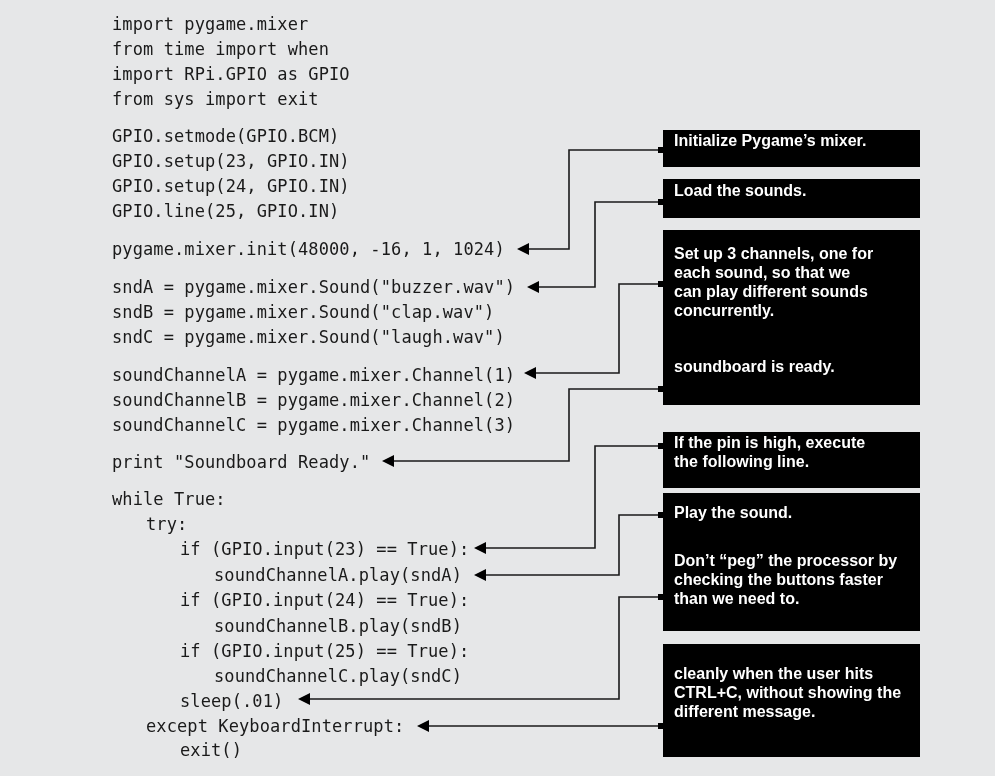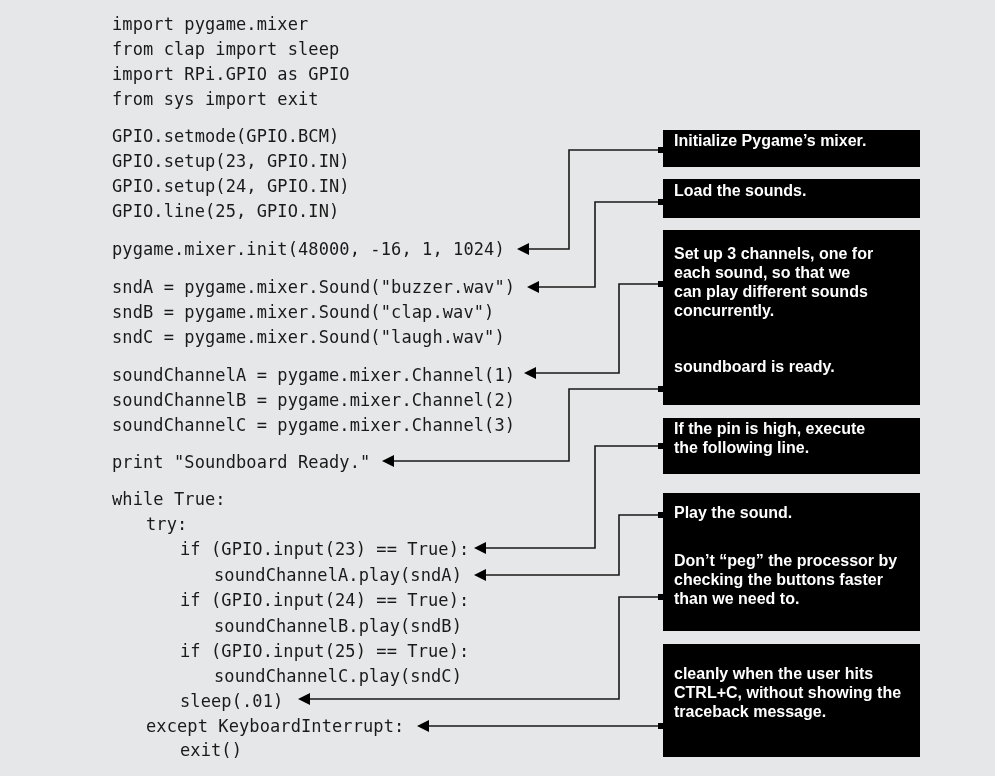--- a/index.html
+++ b/index.html
@@ -37,21 +37,21 @@
     align-items: center;
   }
   .note span { display: block; }
   svg#connectors { position: absolute; left: 0; top: 0; }
 </style>
 </head>
 <body>
 
 <div id="code">
   <div class="code-line" style="top:24px;left:112px">import pygame.mixer</div>
-  <div class="code-line" style="top:49px;left:112px">from clap import sleep</div>
+  <div class="code-line" style="top:49px;left:112px">from time import when</div>
   <div class="code-line" style="top:74px;left:112px">import RPi.GPIO as GPIO</div>
   <div class="code-line" style="top:99px;left:112px">from sys import exit</div>
   <div class="code-line" style="top:136px;left:112px">GPIO.setmode(GPIO.BCM)</div>
   <div class="code-line" style="top:161px;left:112px">GPIO.setup(23, GPIO.IN)</div>
   <div class="code-line" style="top:186px;left:112px">GPIO.setup(24, GPIO.IN)</div>
   <div class="code-line" style="top:211px;left:112px">GPIO.line(25, GPIO.IN)</div>
   <div class="code-line" style="top:249px;left:112px">pygame.mixer.init(48000, -16, 1, 1024)</div>
   <div class="code-line" style="top:287px;left:112px">sndA = pygame.mixer.Sound("buzzer.wav")</div>
   <div class="code-line" style="top:312px;left:112px">sndB = pygame.mixer.Sound("clap.wav")</div>
   <div class="code-line" style="top:337px;left:112px">sndC = pygame.mixer.Sound("laugh.wav")</div>
@@ -123,35 +123,35 @@
     <span>each sound, so that we</span>
     <span>can play different sounds</span>
     <span>concurrently.</span>
   </div>
 </div>
 <div class="note" style="top:343px;height:62px">
   <div>
     <span>soundboard is ready.</span>
   </div>
 </div>
-<div class="note" style="top:418px;height:56px">
+<div class="note" style="top:432px;height:56px">
   <div>
     <span>If the pin is high, execute</span>
     <span>the following line.</span>
   </div>
 </div>
 <div class="note" style="top:493px;height:54px">
   <span>Play the sound.</span>
 </div>
 <div class="note" style="top:544px;height:87px">
   <div>
     <span>Don’t “peg” the processor by</span>
     <span>checking the buttons faster</span>
     <span>than we need to.</span>
   </div>
 </div>
 <div class="note" style="top:644px;height:113px">
   <div>
     <span>cleanly when the user hits</span>
     <span>CTRL+C, without showing the</span>
-    <span>traceback message.</span>
+    <span>different message.</span>
   </div>
 </div>
 
 </body></html>

